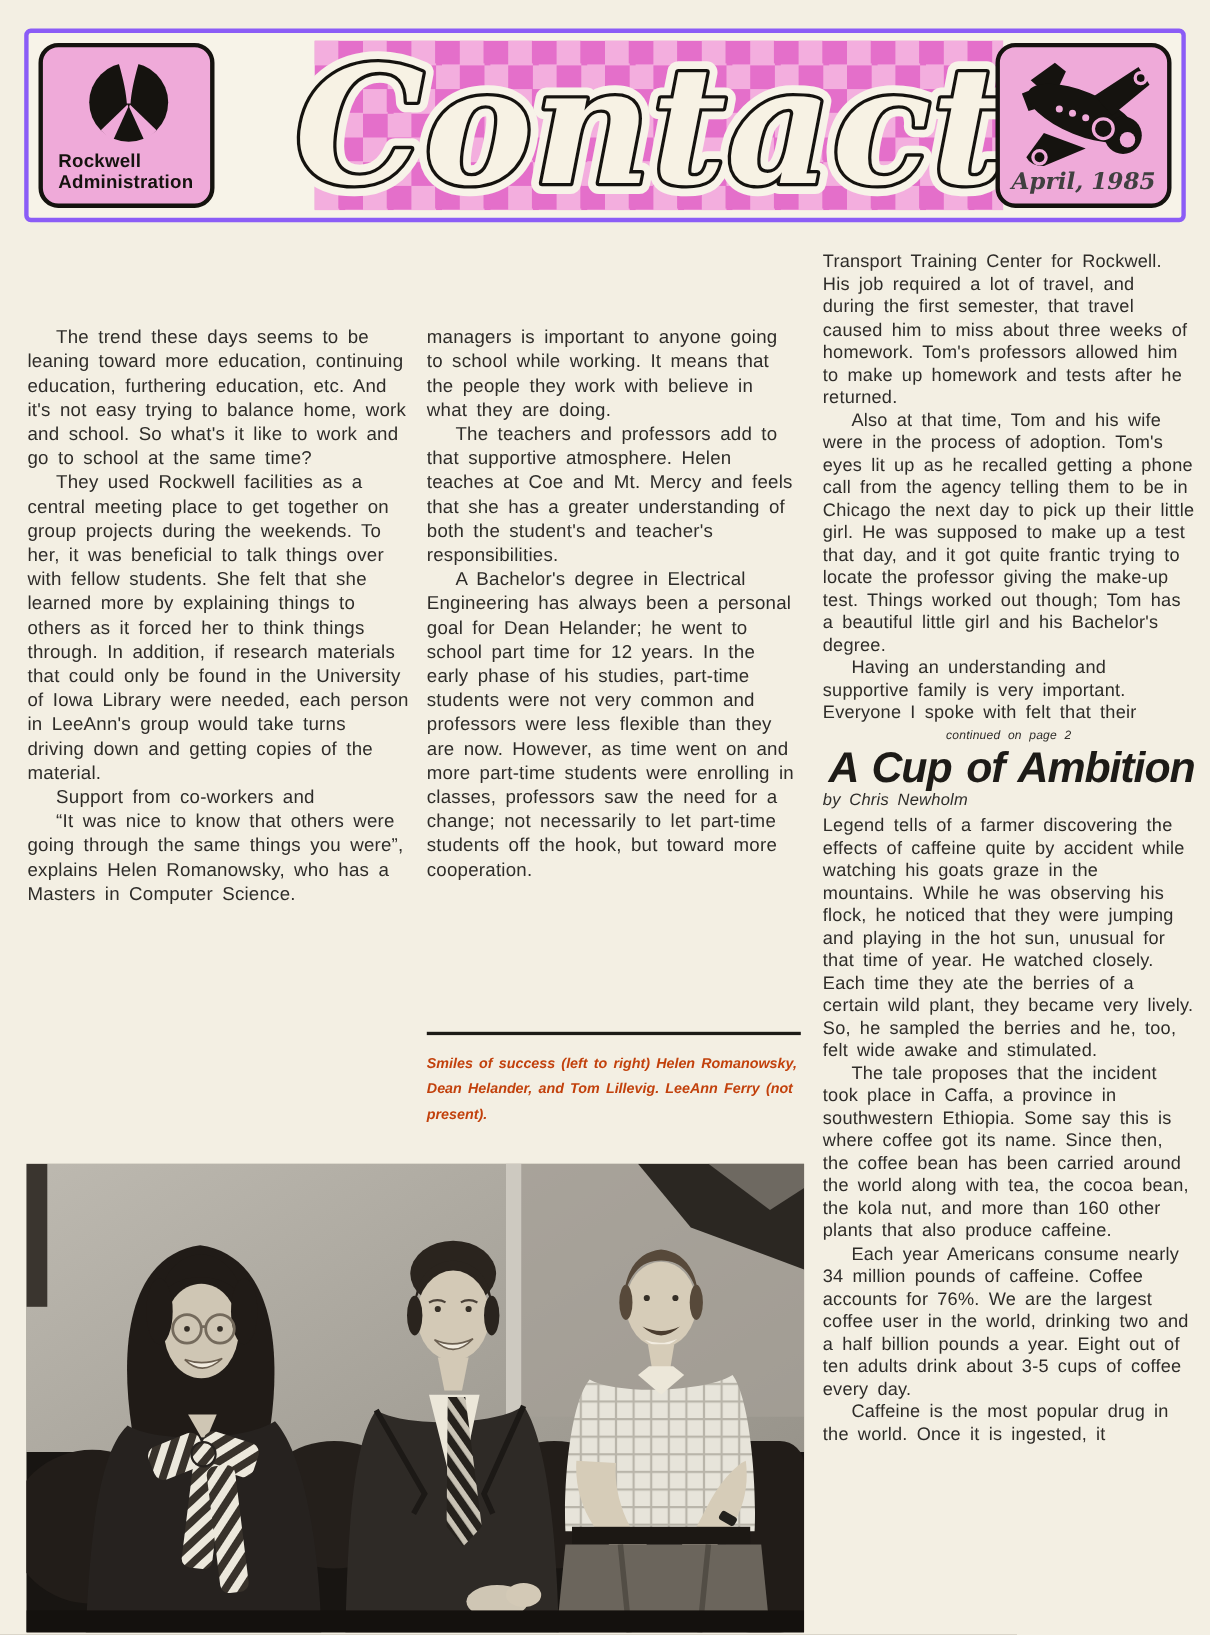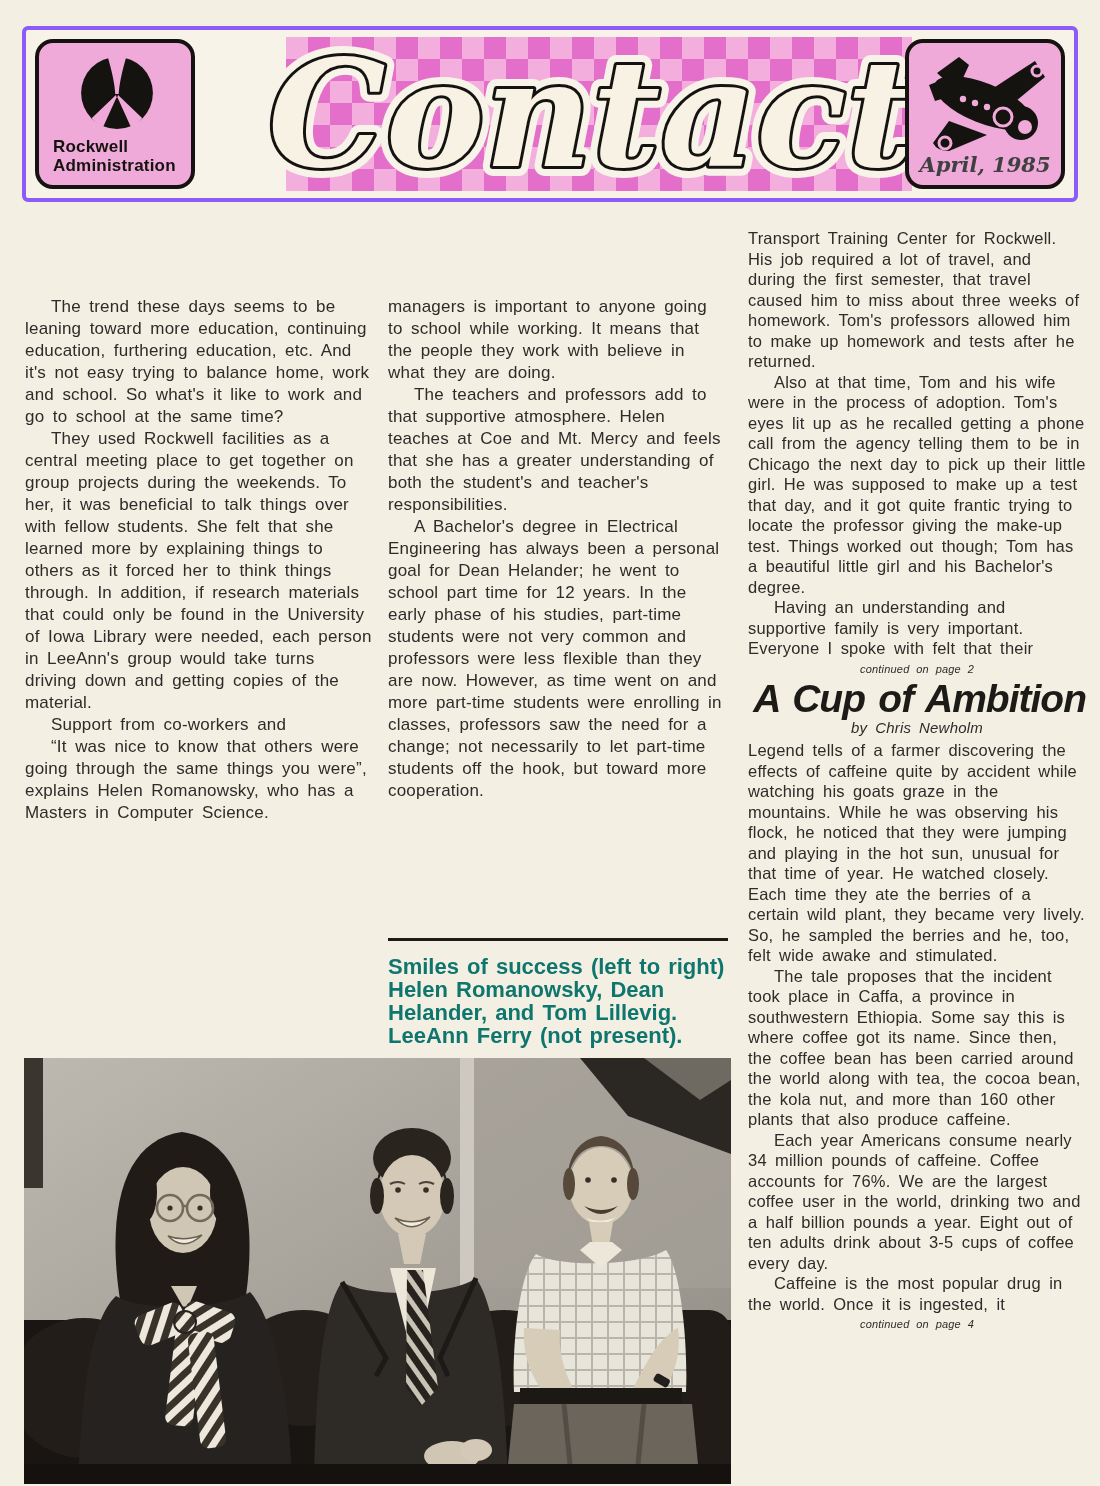--- a/index.html
+++ b/index.html
@@ -83,33 +83,33 @@
     font-size: 11px; margin: 10px 0 6px 0; text-indent: 0 !important;
   }
 
   
   .a2-title {
     font-size: 39px; font-weight: bold; font-style: italic;
     letter-spacing: -1px; color: #1d1b17;
     text-align: right; margin: 10px 0 8px 0;
   }
   .a2-byline {
-    font-style: italic; font-size: 15px; text-align: center;
+    font-style: italic; font-size: 15px; text-align: left;
     margin-bottom: 2px;
   }
 
   
   .caption-block {
     position: absolute; left: 388px; top: 938px; width: 340px;
     border-top: 3px solid #1d1b17; padding-top: 14px;
   }
   .caption-text {
-    font-weight: bold; 
-    font-size: 22px; line-height: 23px; word-spacing: 2px;
-    color: #0f766e;
+    font-weight: bold; font-style: italic;
+    font-size: 13px; line-height: 23px; word-spacing: 2px;
+    color: #c2410c;
   }
 
   
   .photo {
     position: absolute; left: 24px; top: 1058px;
     width: 707px; height: 426px;
     background: #8f8b82;
   }
   .photo svg { display: block; }
 </style>
@@ -191,21 +191,20 @@
     <p>Having an understanding and supportive family is very important. Everyone I spoke with felt that their</p>
     <p class="continued">continued on page 2</p>
 
     <h2 class="a2-title">A Cup of Ambition</h2>
     <div class="a2-byline">by Chris Newholm</div>
 
     <p class="no-indent">Legend tells of a farmer discovering the effects of caffeine quite by accident while watching his goats graze in the mountains. While he was observing his flock, he noticed that they were jumping and playing in the hot sun, unusual for that time of year. He watched closely. Each time they ate the berries of a certain wild plant, they became very lively. So, he sampled the berries and he, too, felt wide awake and stimulated.</p>
     <p>The tale proposes that the incident took place in Caffa, a province in southwestern Ethiopia. Some say this is where coffee got its name. Since then, the coffee bean has been carried around the world along with tea, the cocoa bean, the kola nut, and more than 160 other plants that also produce caffeine.</p>
     <p>Each year Americans consume nearly 34 million pounds of caffeine. Coffee accounts for 76%. We are the largest coffee user in the world, drinking two and a half billion pounds a year. Eight out of ten adults drink about 3-5 cups of coffee every day.</p>
     <p>Caffeine is the most popular drug in the world. Once it is ingested, it</p>
-    <p class="continued">continued on page 4</p>
   </div>
 
   <div class="photo">
     <svg width="707" height="426" viewBox="0 0 707 426">
       <defs>
         <linearGradient id="wall" x1="0" y1="0" x2="1" y2="1">
           <stop offset="0" stop-color="#bdb9b0"></stop>
           <stop offset="1" stop-color="#8f8b82"></stop>
         </linearGradient>
         <pattern id="stripes" width="14" height="14" patternUnits="userSpaceOnUse" patternTransform="rotate(40)">

